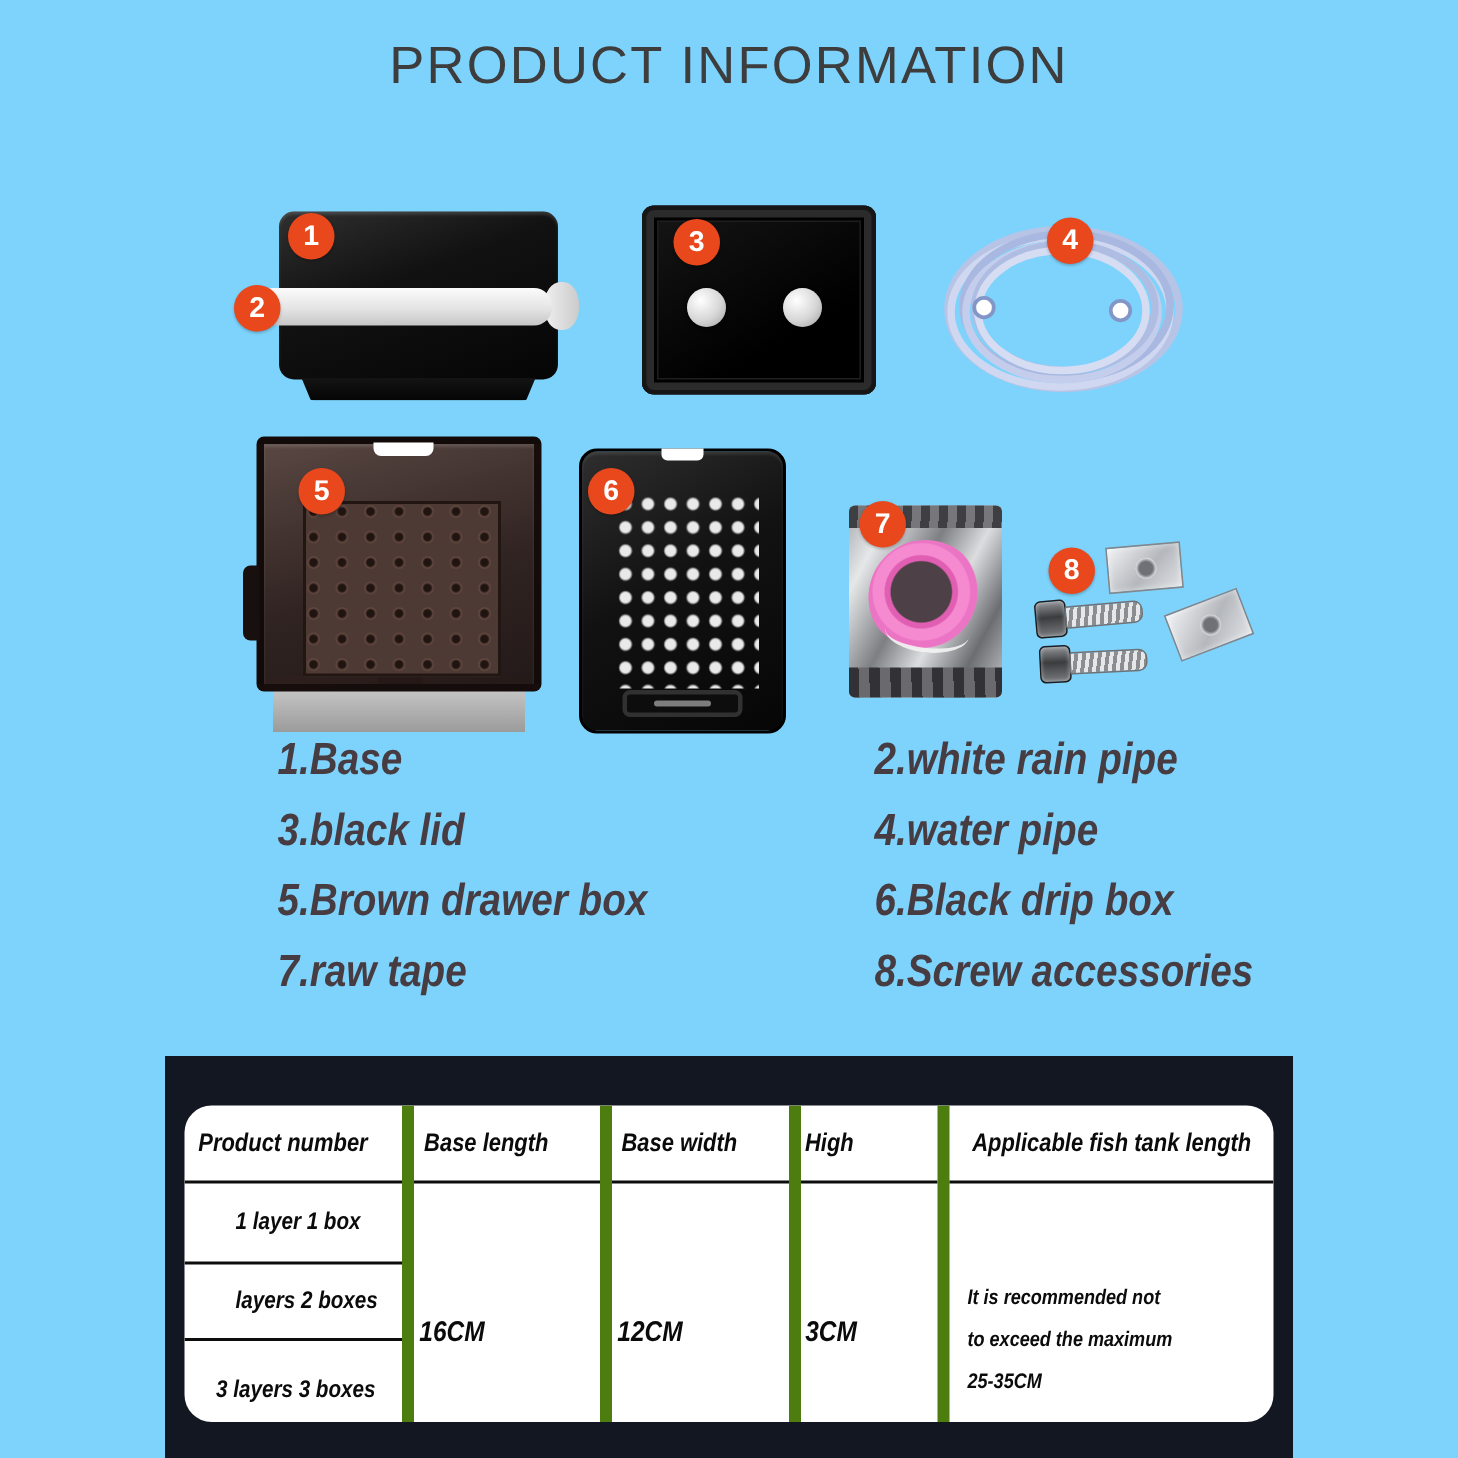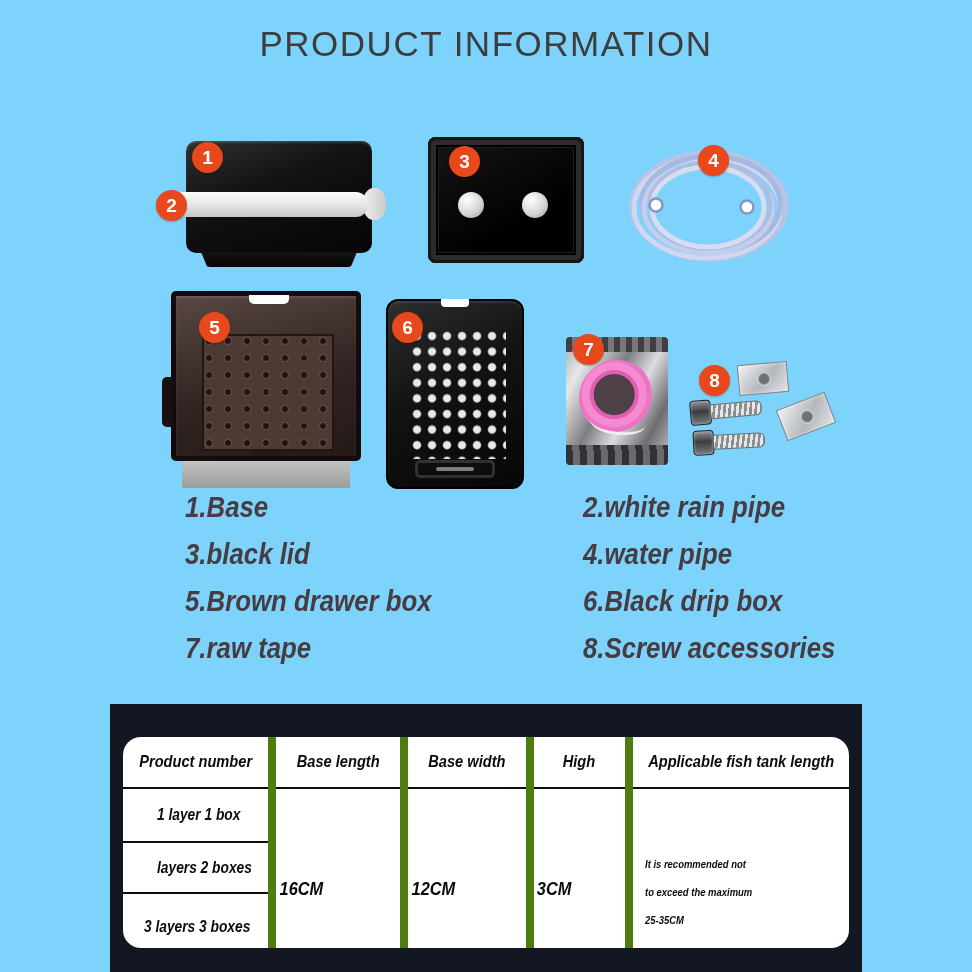--- a/index.html
+++ b/index.html
@@ -112,33 +112,33 @@
   .cond { display:inline-block; transform:scaleX(.86); transform-origin:left center; }
 
   
   .spec-panel { position:absolute; left:110px; top:704px; width:752px; height:268px; background:#131722; }
   .spec-card { position:absolute; left:13px; top:33px; width:726px; height:211px;
                background:#fff; border-radius:18px; overflow:hidden; display:flex; color:#0b0b0b; }
   .spec-col { display:flex; flex-direction:column; }
   .spec-col + .spec-col { border-left:8px solid #4d7c0f;gap:41px; }
   .c1 { width:145px; } .c2 { width:144px; } .c3 { width:138px; } .c4 { width:108px; } .c5 { flex:1; }
   .spec-head { height:52px; flex:0 0 52px; border-bottom:2px solid #0d0d0d;
-               display:flex; align-items:center; justify-content:center;
+               display:flex; align-items:center; justify-content:flex-start;
                font-weight:bold; font-style:italic; font-size:17px; white-space:nowrap; }
   .spec-head .cond, .spec-cell .cond, .spec-val .cond { transform-origin:center; }
   .spec-cell { display:flex; align-items:center; padding-left:34px;
                font-weight:bold; font-style:italic; font-size:16px; white-space:nowrap; }
   .spec-cell .cond { transform-origin:left center; }
   .r1 { height:54px; border-bottom:2px solid #0d0d0d; }
   .r2 { height:51px; border-bottom:2px solid #0d0d0d; }
   .r3 { height:52px; align-items:flex-end; padding-bottom:10px;justify-content:flex-end; }
   .spec-val { flex:1; display:flex; align-items:center; 
               font-weight:bold; font-style:italic; font-size:19px; }
   .spec-note { flex:1; display:flex; flex-direction:column; justify-content:center;
-               padding:6px 8px 0 12px; font-weight:bold; font-style:italic; font-size:11px; }
+               padding:6px 8px 0 12px; font-weight:bold; font-style:italic; font-size:14px; }
   .spec-note div { line-height:28px; white-space:nowrap; }
 </style>
 </head>
 <body>
 
 <div class="page">
 
   <div class="title">PRODUCT INFORMATION</div>
 
   <div>

